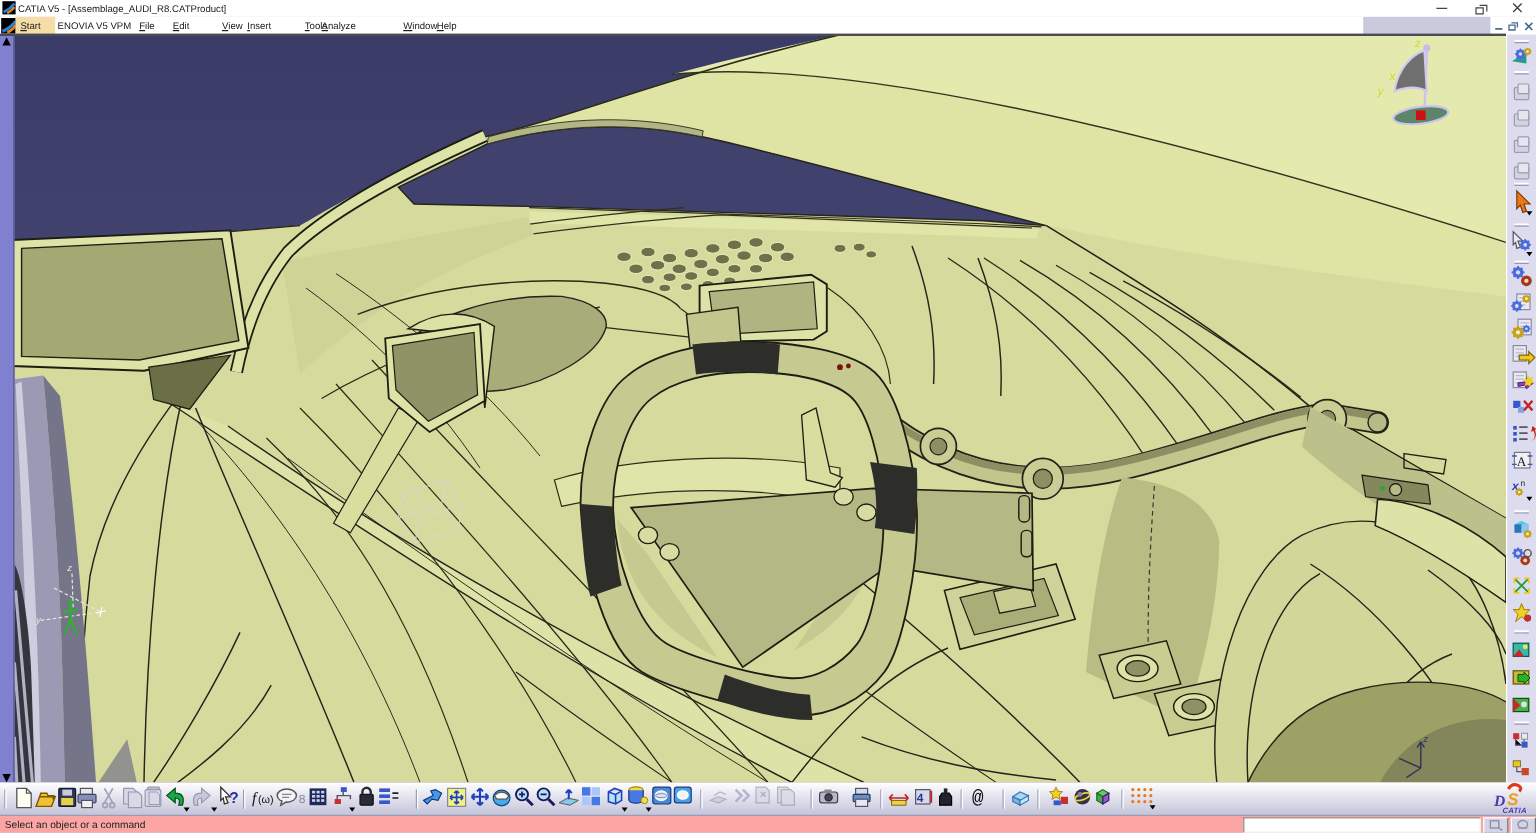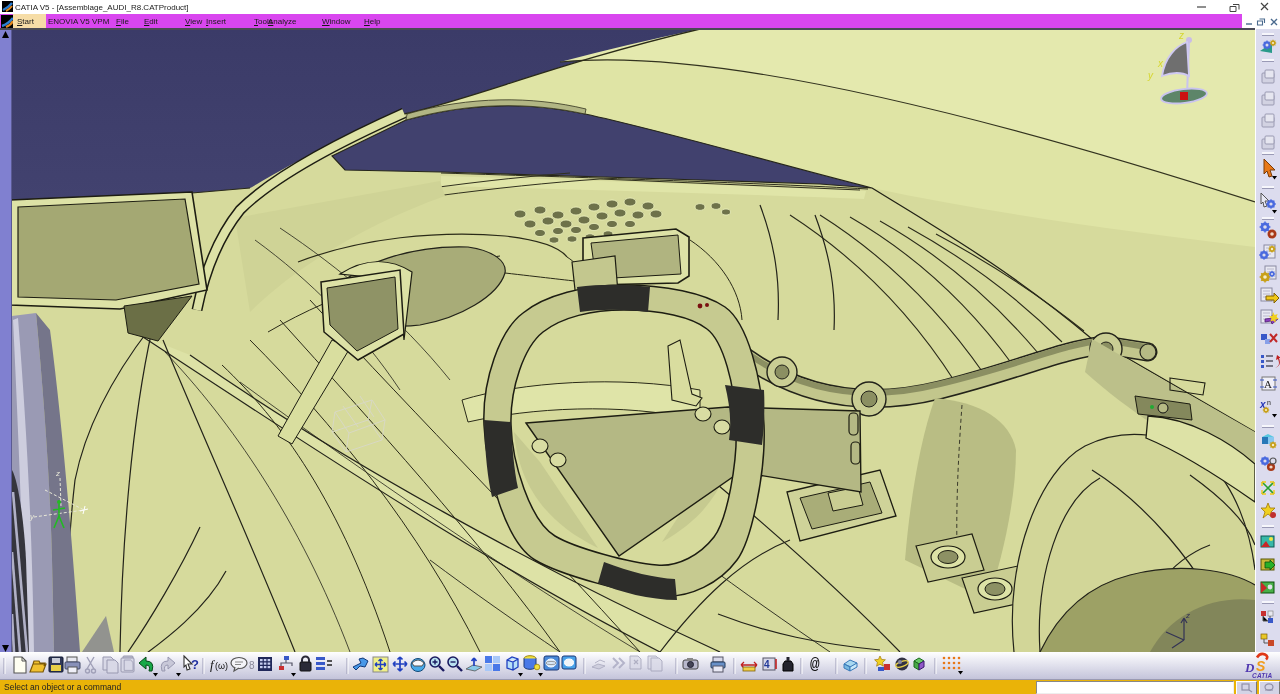--- a/index.html
+++ b/index.html
@@ -1,27 +1,27 @@
 <!DOCTYPE html>
 <html><head>
 <meta charset="utf-8">
 <style>
 html,body{margin:0;padding:0;width:1280px;height:694px;overflow:hidden;font-family:"Liberation Sans",sans-serif;}
 #app{position:relative;width:1280px;height:694px;background:#cacade;}
 #titlebar{position:absolute;left:0;top:0;width:1280px;height:14px;background:#ffffff;}
 #titlebar .txt{position:absolute;left:15px;top:2.5px;font-size:8px;color:#1a1a1a;text-align:center;}
-#menubar{position:absolute;left:0;top:14px;width:1280px;height:15px;background:#d946ef;}
+#menubar{position:absolute;left:0;top:14px;width:1136px;height:15px;background:#ffffff;}
 #menubar .start{position:absolute;left:13px;top:0;width:33px;height:15px;background:#f6dda7;}
 #menubar .mi{position:absolute;top:3px;font-size:8px;color:#1a1a1a;}
 #menubar .mi u{text-decoration:underline;}
 #viewport{position:absolute;left:0;top:29px;width:1255px;height:623px;background:#3e3e6e;}
 #topline{position:absolute;left:0;top:28px;width:1255px;height:1.5px;background:#4a4a55;z-index:5;}
 #righttb{position:absolute;left:1255px;top:29px;width:25px;height:623px;background:#dcdcee;border-left:1px solid #fff;}
 #bottomtb{position:absolute;left:0;top:652px;width:1280px;height:28px;background:linear-gradient(#ffffff,#ececf4 30%,#c4c4da);border-bottom:1px solid #9a9ab2;box-sizing:border-box;}
-#statusbar{position:absolute;left:0;top:680px;width:1280px;height:14px;background:#eab308;}
+#statusbar{position:absolute;left:0;top:680px;width:1280px;height:14px;background:#fca5a5;}
 #statusbar .txt{position:absolute;left:4px;top:2px;font-size:8.5px;color:#222;}
 #statusbar .field{position:absolute;left:1036px;top:1px;width:196px;height:11px;background:#fff;border-top:1px solid #888;border-left:1px solid #888;border-right:1px solid #eee;border-bottom:1px solid #eee;}
 .sbtn{position:absolute;top:1px;width:19px;height:12px;background:#d4d4e6;border:1px solid #fff;border-right-color:#777;border-bottom-color:#777;}
 </style>
 </head>
 <body>
 <div id="app">
   <div id="titlebar">
     <svg width="1280" height="14" style="position:absolute;left:0;top:0">
       <rect x="2" y="1" width="11" height="11" fill="#000"></rect>
@@ -43,21 +43,21 @@
     </svg>
     <div class="start"></div>
     <div class="mi" style="left:17px"><u>S</u>tart</div>
     <div class="mi" style="left:48px">ENOVIA V5 VPM</div>
     <div class="mi" style="left:116px"><u>F</u>ile</div>
     <div class="mi" style="left:144px"><u>E</u>dit</div>
     <div class="mi" style="left:185px"><u>V</u>iew</div>
     <div class="mi" style="left:206px"><u>I</u>nsert</div>
     <div class="mi" style="left:254px"><u>T</u>ools</div>
     <div class="mi" style="left:268px"><u>A</u>nalyze</div>
-    <div class="mi" style="left:322px"><u>W</u>indow</div>
+    <div class="mi" style="left:336px"><u>W</u>indow</div>
     <div class="mi" style="left:364px"><u>H</u>elp</div>
     <div style="position:absolute;left:1242px;top:0;width:38px;height:15px;background:#fff"></div>
     <svg width="40" height="15" style="position:absolute;left:1240px;top:0">
       <g stroke="#4a6a8e" stroke-width="1.4" fill="none">
         <path d="M6,10 h6"></path>
         <path d="M19.5,5 h5 v4 M17.5,7 h5 v4 h-5 z" stroke-width="1.1"></path>
         <path d="M31,5 l6,6 M37,5 l-6,6"></path>
       </g>
     </svg>
   </div>

